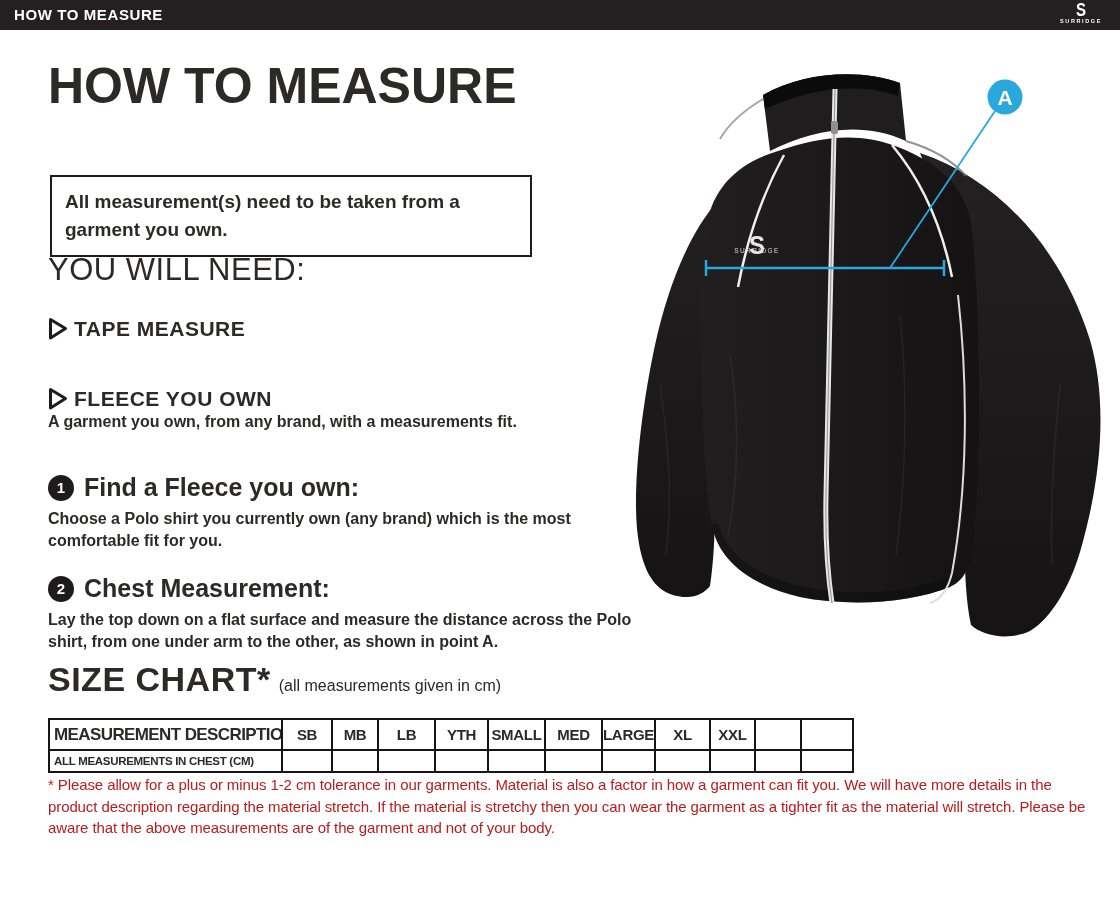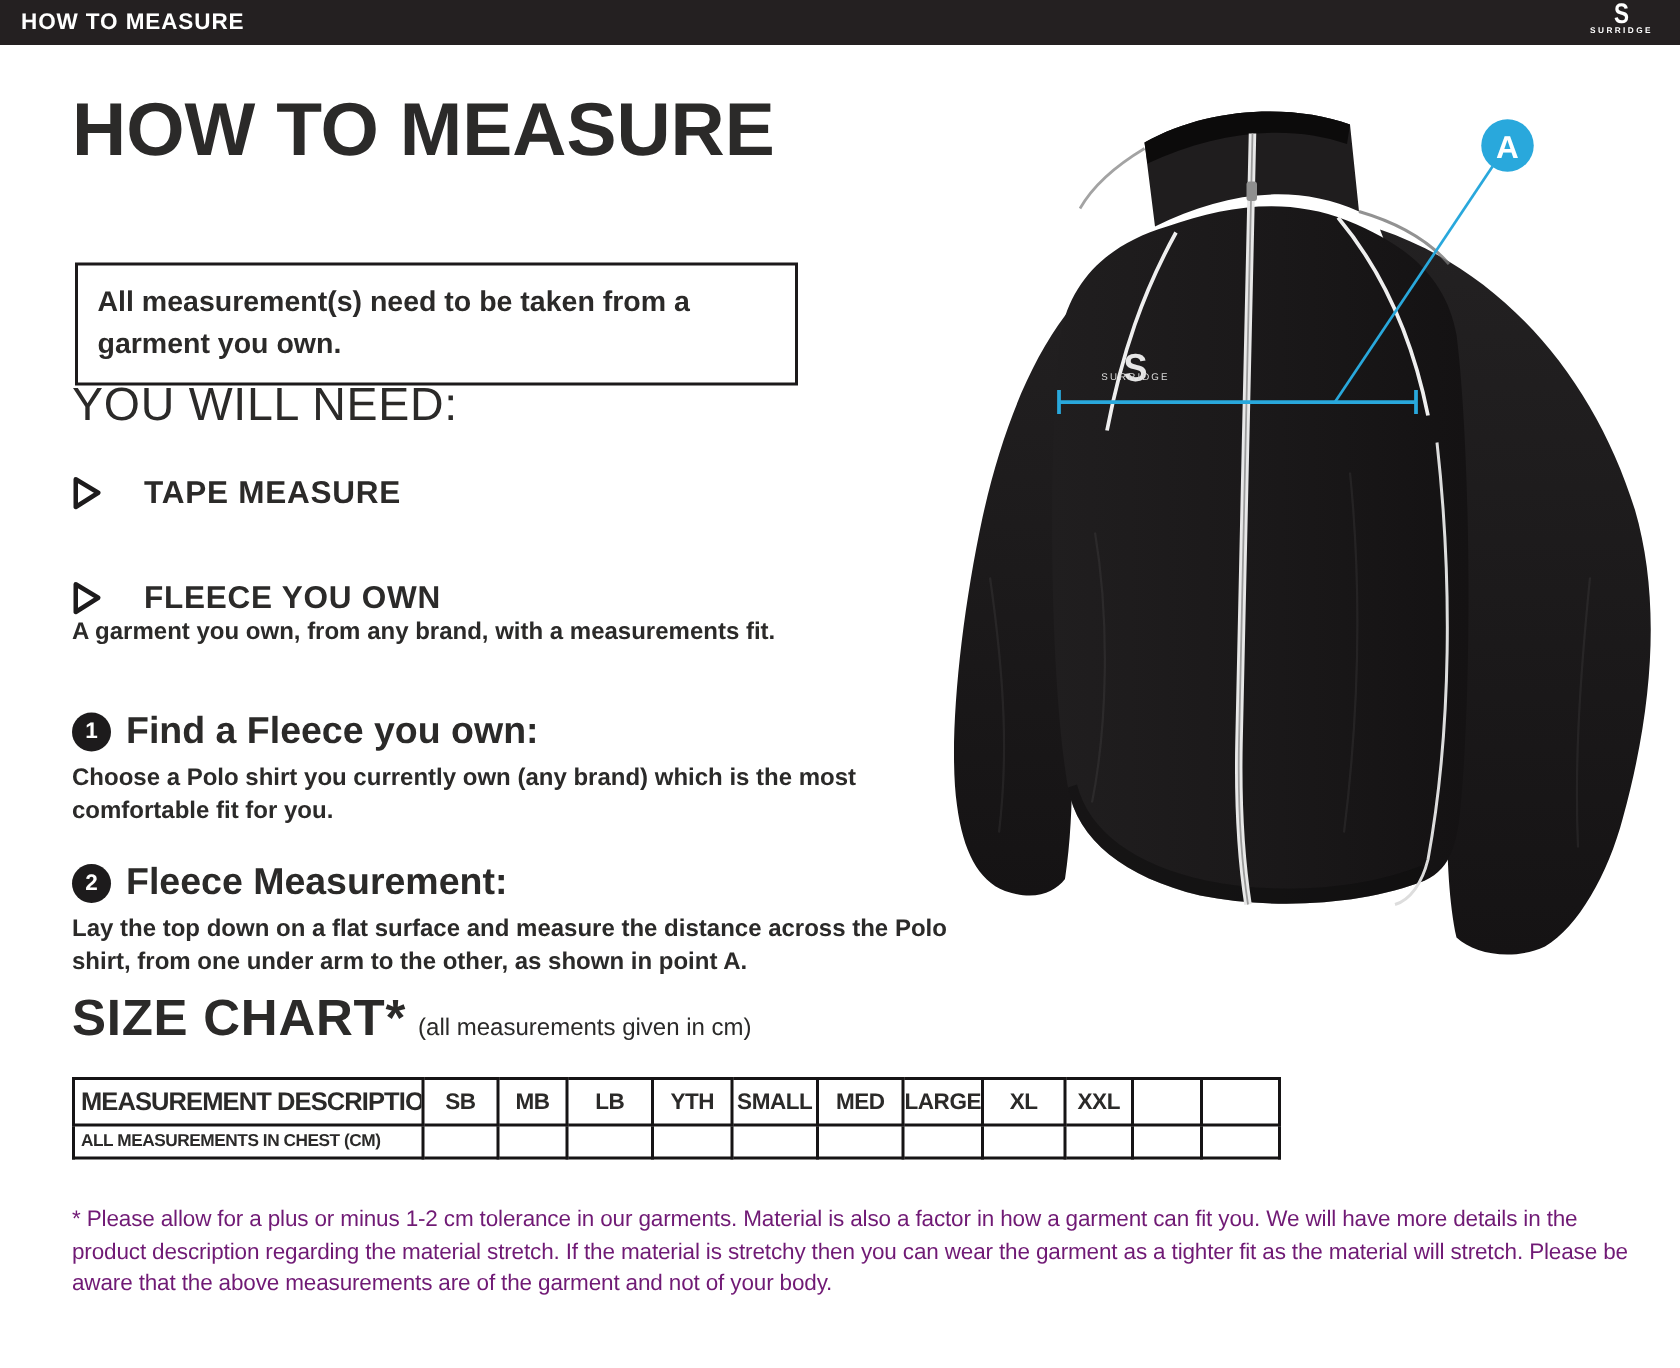--- a/index.html
+++ b/index.html
@@ -19,21 +19,21 @@
   
   .page-title { position:absolute; left:48px; top:57px; margin:0; font-size:50px; font-weight:bold;
     letter-spacing:0; color:#2b2a29; }
   .notice-box { position:absolute; left:50px; top:142px; width:452px; border:2.5px solid #1c1a1b;
     padding:11px 13px; font-size:19px; font-weight:bold; line-height:28px;margin-top:33px; }
   .ywn-heading { position:absolute; left:48px; top:252px; font-size:31px; font-weight:normal; letter-spacing:0.5px; }
 
   .need-item { position:absolute; left:48px; }
   #need-0 { top:317px; }
   #need-1 { top:387px; }
-  .need-row { display:flex; align-items:center; gap:28px; }
+  .need-row { display:flex; align-items:center; gap:6px; }
   .tri-icon svg { display:block; }
   .need-title { font-size:21px; font-weight:bold; letter-spacing:0.5px; }
   .need-desc { font-size:16px; font-weight:bold; margin-top:2px; }
 
   .step { position:absolute; left:48px; }
   #step-0 { top:473px; }
   #step-1 { top:574px; }
   .step-row { display:flex; align-items:center; gap:10px; }
   .step-num { width:26px; height:26px; border-radius:50%; background:#1d1b1c; color:#fff;
     font-size:15px; font-weight:bold; display:flex; align-items:center; justify-content:center; }
@@ -49,22 +49,22 @@
     border-collapse:collapse; table-layout:fixed; }
   .size-table th, .size-table td { border:2px solid #161415; overflow:hidden; white-space:nowrap; }
   .size-table thead th { height:29px; font-size:15px; font-weight:bold; text-align:center;
     padding:0; letter-spacing:-0.3px; }
   .size-table thead th.c1 { font-size:17px; text-align:left; padding-left:4px; letter-spacing:-0.6px; }
   .size-table tr.metric td { height:20px; font-size:11.5px; font-weight:bold; padding:0 0 0 4px;
     letter-spacing:-0.3px; text-align:left; }
   .size-table tr.vals td { height:25px; font-size:13px; font-weight:normal; text-align:center; padding:0; }
   .size-table tr.vals td.c1 { font-size:11.5px; text-align:left; padding-left:4px; }
 
-  .footnote { position:absolute; left:48px; top:802px; width:1048px; font-size:15px;
-    line-height:21.5px; letter-spacing:-0.1px; color:#701a75; }
+  .footnote { position:absolute; left:48px; top:774px; width:1048px; font-size:15px;
+    line-height:21.5px; letter-spacing:-0.1px; color:#b91c1c; }
 
   .jacket-wrap { position:absolute; left:600px; top:55px; width:520px; height:600px; }
 </style>
 </head>
 <body>
 
 <div class="topbar">
   <span class="topbar-title">HOW TO MEASURE</span>
   <span class="brand">
     <span class="brand-s">S</span>
@@ -105,21 +105,21 @@
   <div class="step-row">
     <span class="step-num">1</span>
     <span class="step-title">Find a Fleece you own:</span>
   </div>
   <div class="step-desc">Choose a Polo shirt you currently own (any brand) which is the most comfortable fit for you.</div>
 </div>
 
 <div class="step" id="step-1">
   <div class="step-row">
     <span class="step-num">2</span>
-    <span class="step-title">Fleece Measurement:</span>
+    <span class="step-title">Chest Measurement:</span>
   </div>
   <div class="step-desc">Lay the top down on a flat surface and measure the distance across the Polo shirt, from one under arm to the other, as shown in point A.</div>
 </div>
 
 <div class="sc-heading">
   <span class="sc-title">SIZE CHART*</span><span class="sc-sub">(all measurements given in cm)</span>
 </div>
 
 <table class="size-table">
   <colgroup>

